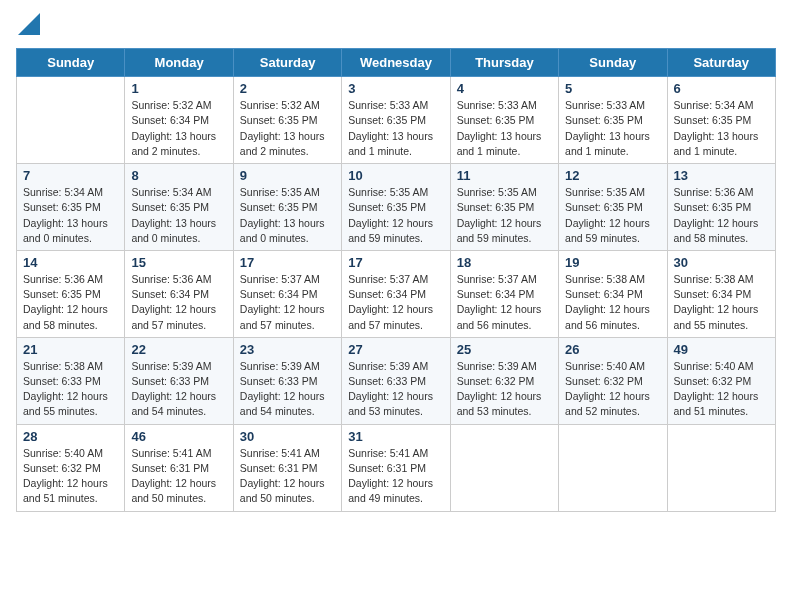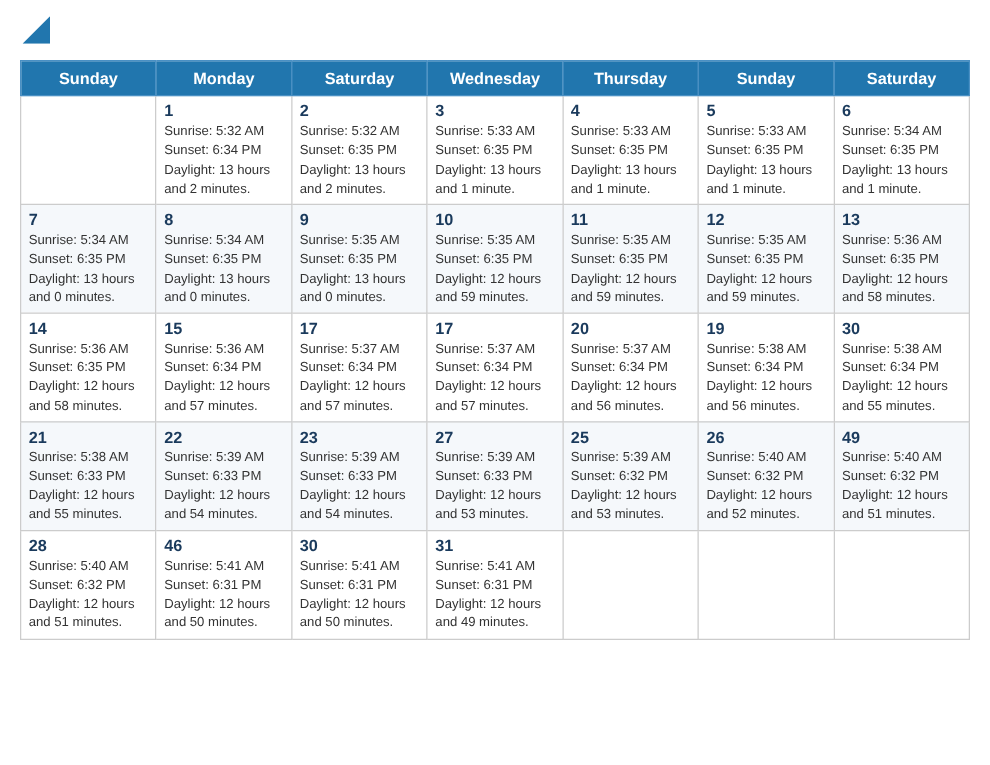--- a/index.html
+++ b/index.html
@@ -187,21 +187,21 @@
         </td>
         <td>
           <span class="day-num">17</span>
           <div class="day-info">Sunrise: 5:37 AM<br>Sunset: 6:34 PM<br>Daylight: 12 hours<br>and 57 minutes.</div>
         </td>
         <td>
           <span class="day-num">17</span>
           <div class="day-info">Sunrise: 5:37 AM<br>Sunset: 6:34 PM<br>Daylight: 12 hours<br>and 57 minutes.</div>
         </td>
         <td>
-          <span class="day-num">20</span>
+          <span class="day-num">18</span>
           <div class="day-info">Sunrise: 5:37 AM<br>Sunset: 6:34 PM<br>Daylight: 12 hours<br>and 56 minutes.</div>
         </td>
         <td>
           <span class="day-num">19</span>
           <div class="day-info">Sunrise: 5:38 AM<br>Sunset: 6:34 PM<br>Daylight: 12 hours<br>and 56 minutes.</div>
         </td>
         <td>
           <span class="day-num">30</span>
           <div class="day-info">Sunrise: 5:38 AM<br>Sunset: 6:34 PM<br>Daylight: 12 hours<br>and 55 minutes.</div>
         </td>

